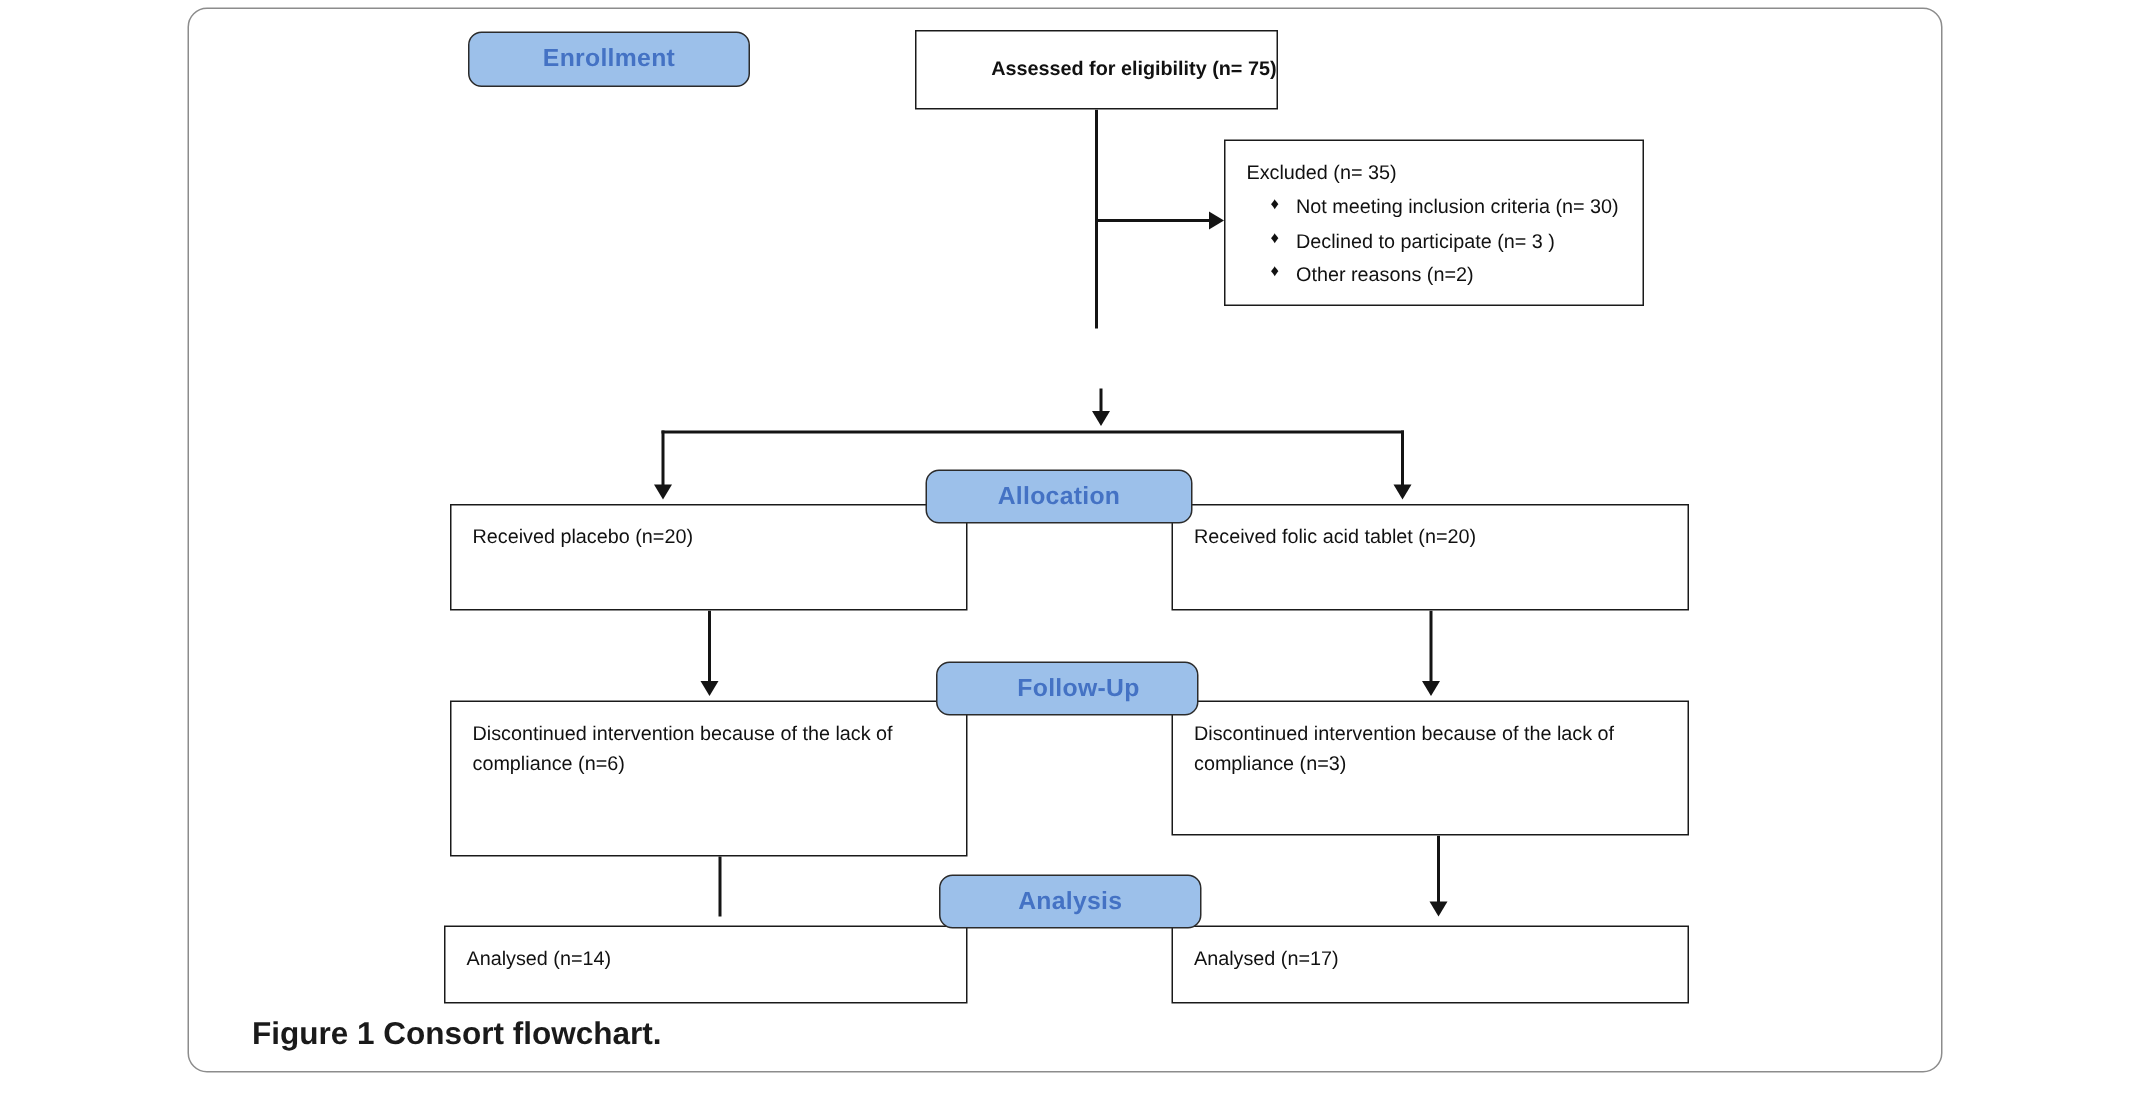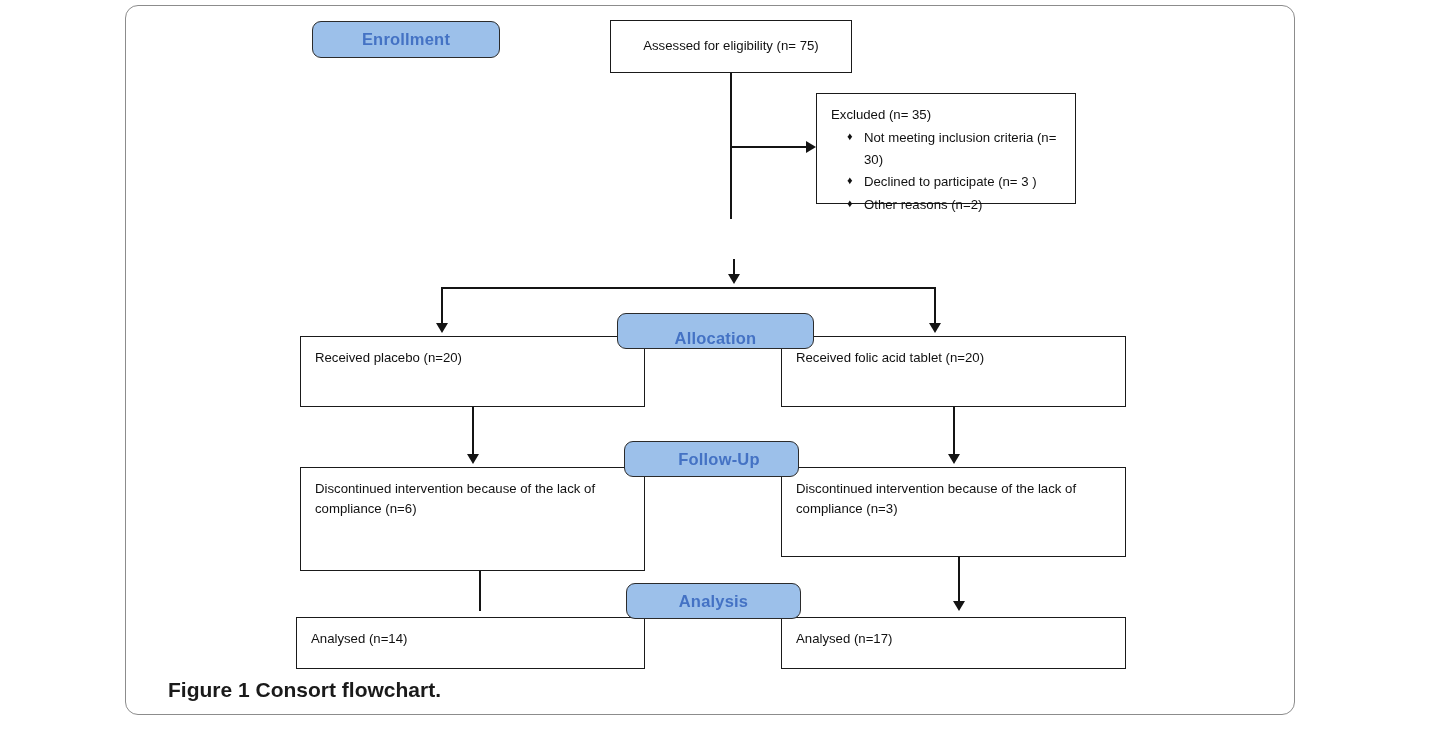--- a/index.html
+++ b/index.html
@@ -53,23 +53,24 @@
     display: block;
     white-space: pre-line;
   }
   .box-pad-left {
     padding: 11px 13px 6px 14px;
     text-align: left;
   }
   .box-centered {
     display: flex;
     align-items: center;
-    justify-content: center;
+    justify-content: flex-end;
     text-align: center;
-    padding: 0 10px;
+    padding: 0 0;
+    font-weight: bold;
   }
 
   
   .excluded-title {
     display: block;
     margin: 0 0 2px 0;
   }
   .excluded-list {
     list-style: none;
     margin: 0;
@@ -165,21 +166,21 @@
 
   <div class="flow-box box-centered" style="left:610px; top:20px; width:242px; height:53px;">
     <span class="box-text">Assessed for eligibility (n= 75)</span>
   </div>
 
   <div class="conn conn-v" style="left:730px; top:73px; height:146px;"></div>
 
   <div class="conn conn-h" style="left:730px; top:146px; width:76px;"></div>
   <div class="arrow-right" style="left:806px; top:141px;"></div>
 
-  <div class="flow-box box-pad-left" style="left:816px; top:93px; width:260px; height:111px;">
+  <div class="flow-box box-pad-left" style="left:816px; top:93px; width:280px; height:111px;">
     <span class="excluded-title">Excluded (n= 35)</span>
     <ul class="excluded-list">
       <li>
         <span class="bullet-diamond">♦</span>
         <span>Not meeting inclusion criteria (n= 30)</span>
       </li>
       <li>
         <span class="bullet-diamond">♦</span>
         <span>Declined to participate (n= 3 )</span>
       </li>
@@ -203,21 +204,21 @@
   <div class="arrow-down" style="left:929px; top:323px;"></div>
 
   <div class="flow-box box-pad-left" style="left:300px; top:336px; width:345px; height:71px;">
     <span class="box-text">Received placebo (n=20)</span>
   </div>
 
   <div class="flow-box box-pad-left" style="left:781px; top:336px; width:345px; height:71px;">
     <span class="box-text">Received folic acid tablet (n=20)</span>
   </div>
 
-  <div class="stage-badge" style="left:617px; top:313px; width:197px; height:36px;align-items:flex-end;">
+  <div class="stage-badge" style="left:617px; top:313px; width:178px; height:36px;">
     <span>Allocation</span>
   </div>
 
   <div class="conn conn-v" style="left:472px; top:407px; height:49px;"></div>
   <div class="arrow-down" style="left:467px; top:454px;"></div>
 
   <div class="conn conn-v" style="left:953px; top:407px; height:49px;"></div>
   <div class="arrow-down" style="left:948px; top:454px;"></div>
 
   <div class="flow-box box-pad-left" style="left:300px; top:467px; width:345px; height:104px;">

